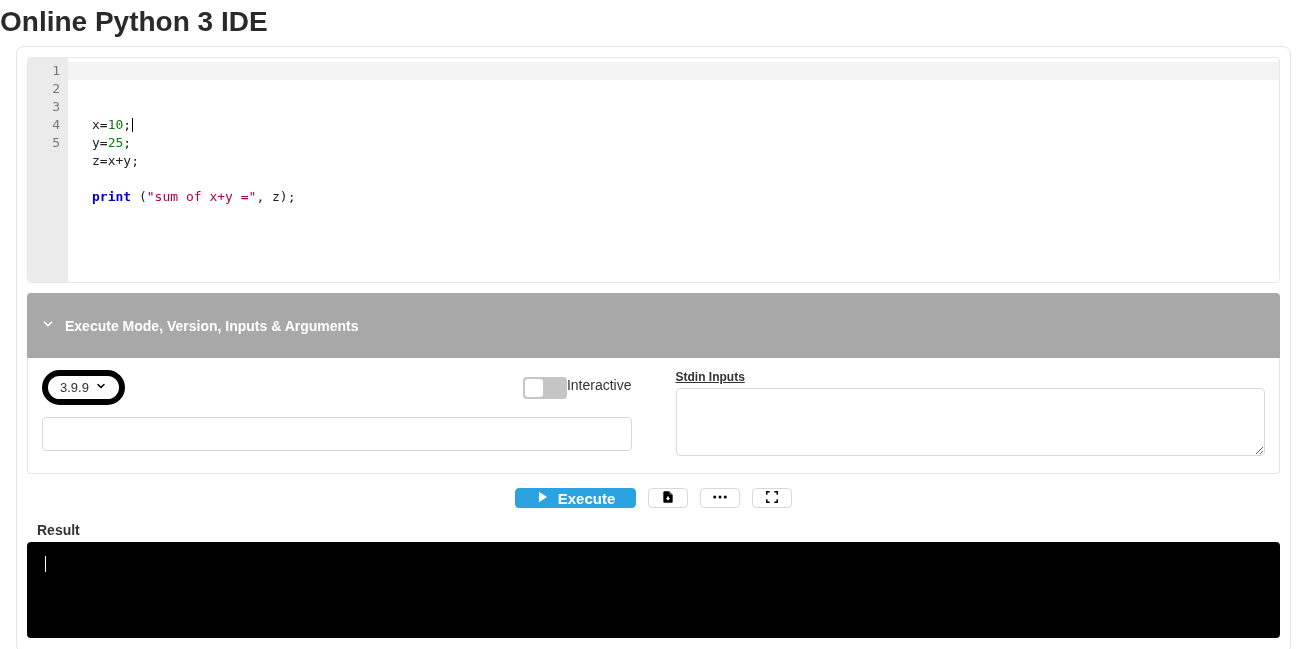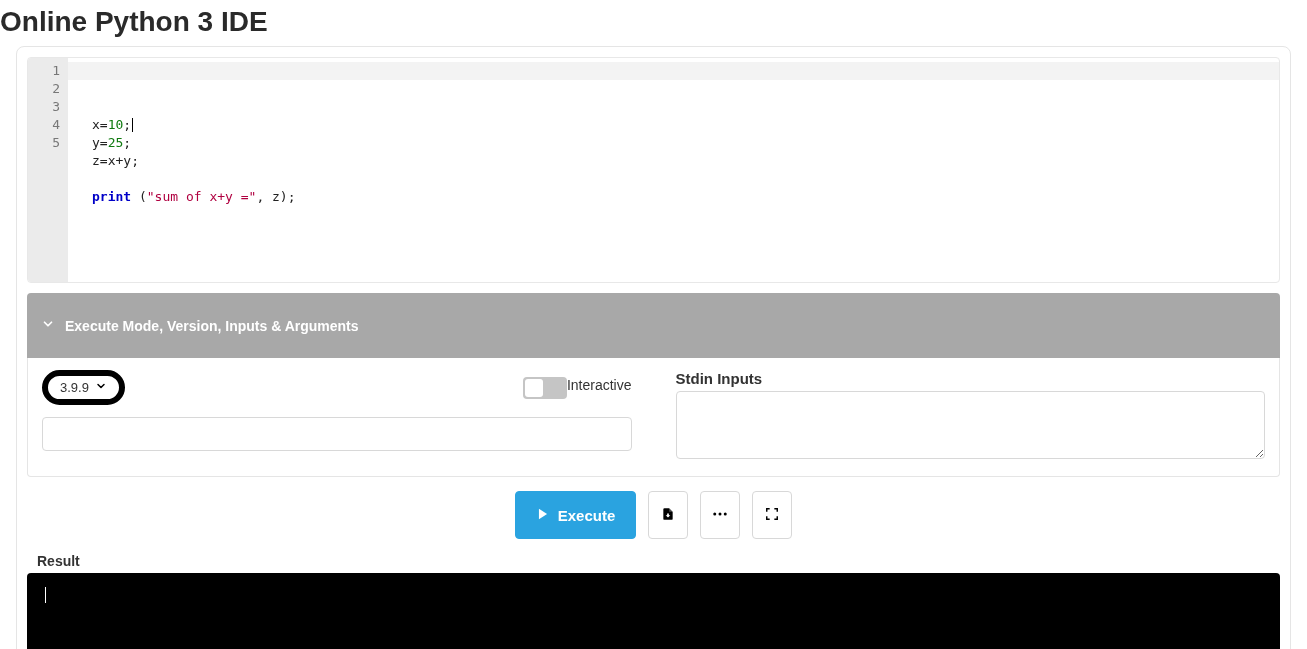--- a/index.html
+++ b/index.html
@@ -129,23 +129,24 @@
   .toggle-knob {
     position: absolute;
     left: 2px; top: 2px;
     width: 18px; height: 18px;
     background: #fff;
     border-radius: 3px;
   }
   .field-label {
     font-weight: 600;
     color: #333;
-    font-size: 15px;
+    font-size: 12px;
     margin-bottom: 4px;
     display: block;
+    text-decoration: underline;
   }
   .text-input, .textarea {
     width: 100%;
     border: 1px solid #d8d8d8;
     border-radius: 4px;
     padding: 6px 8px;
     font-size: 14px;
     font-family: inherit;
     background: #fff;
   }
@@ -155,21 +156,21 @@
   .actions {
     display: flex;
     justify-content: center;
     gap: 12px;
     padding: 14px 0 14px;
   }
   .btn {
     border: 1px solid #d8d8d8;
     background: #fff;
     border-radius: 4px;
-    height: 48px;
+    height: 20px;
     min-width: 40px;
     padding: 0 12px;
     display: inline-flex;
     align-items: center;
     justify-content: center;
     gap: 8px;
     font-size: 15px;
     cursor: pointer;
     color: #333;
   }

